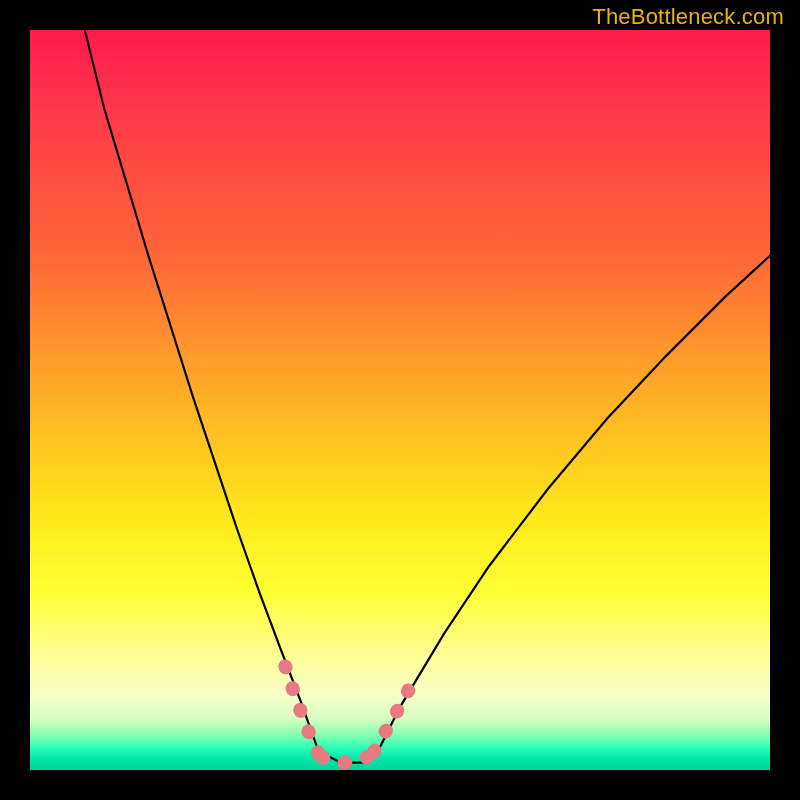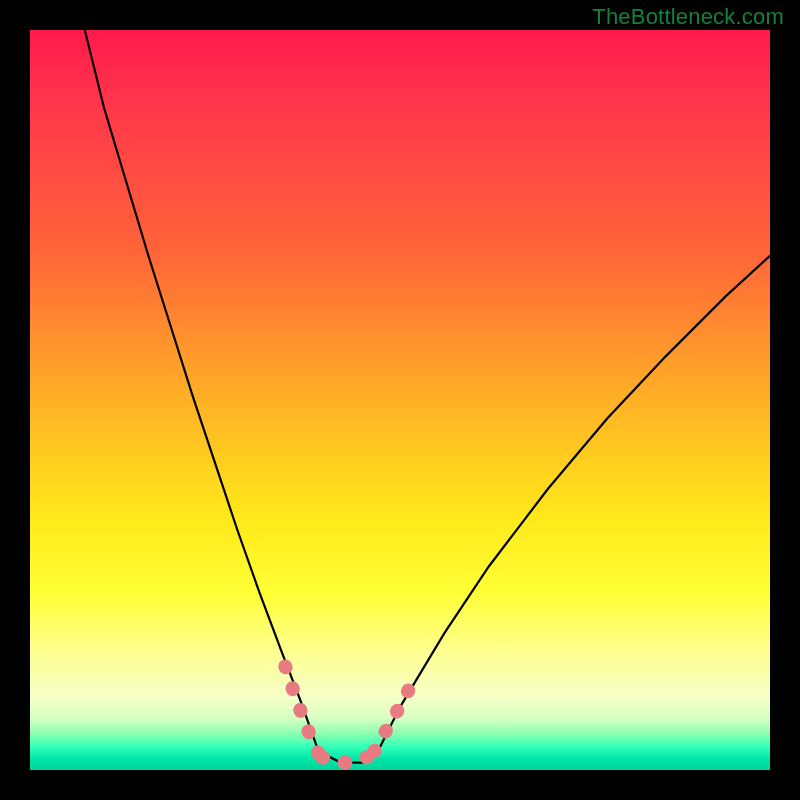--- a/index.html
+++ b/index.html
@@ -16,21 +16,21 @@
     height: 800px;
     background: #000;
     position: relative;
   }
   .watermark {
     position: absolute;
     top: 4px;
     right: 16px;
     font-family: Arial, Helvetica, sans-serif;
     font-size: 22px;
-    color: #15803d;
+    color: #eab308;
     letter-spacing: 0.2px;
     z-index: 20;
     margin-left: 11px;
   }
   .plot {
     position: absolute;
     left: 30px;
     top: 30px;
     width: 740px;
     height: 740px;

